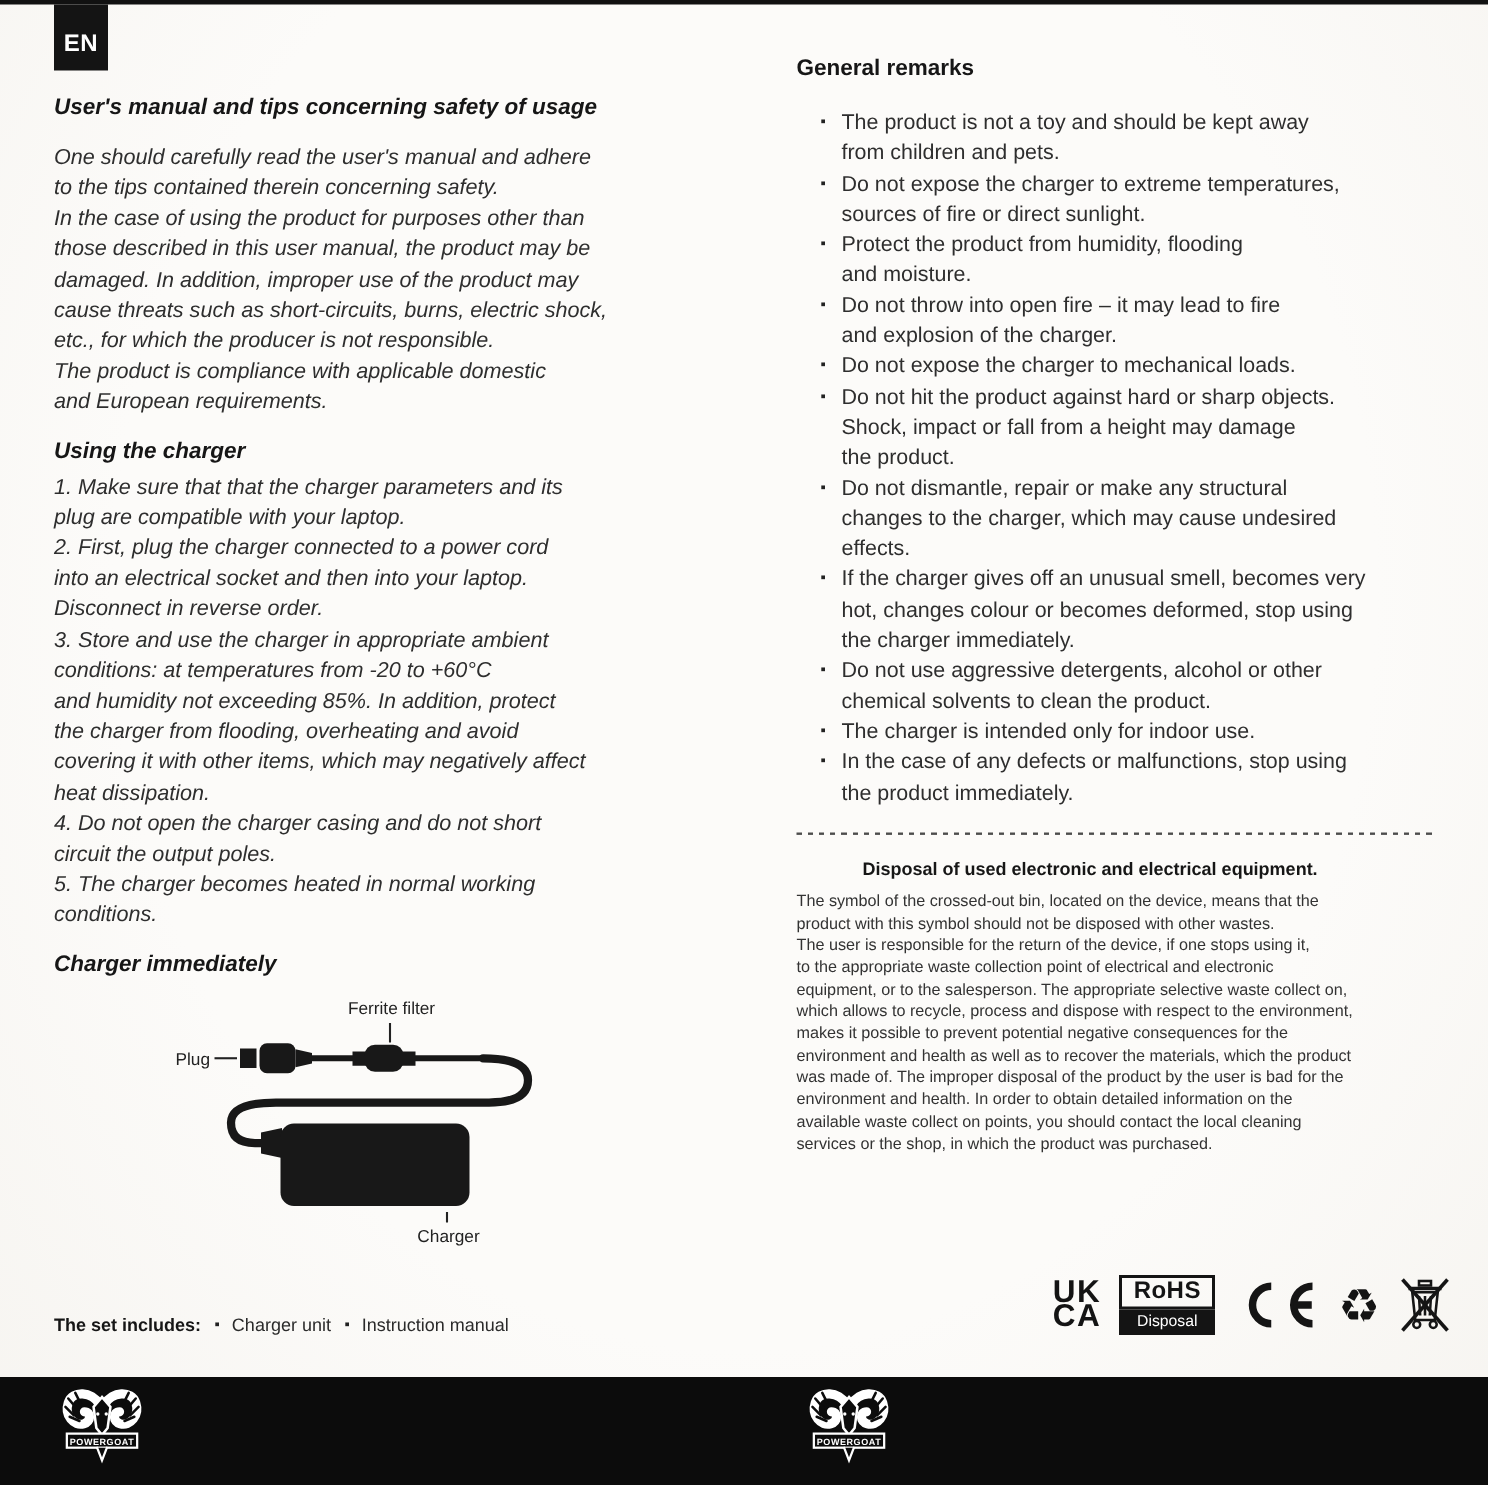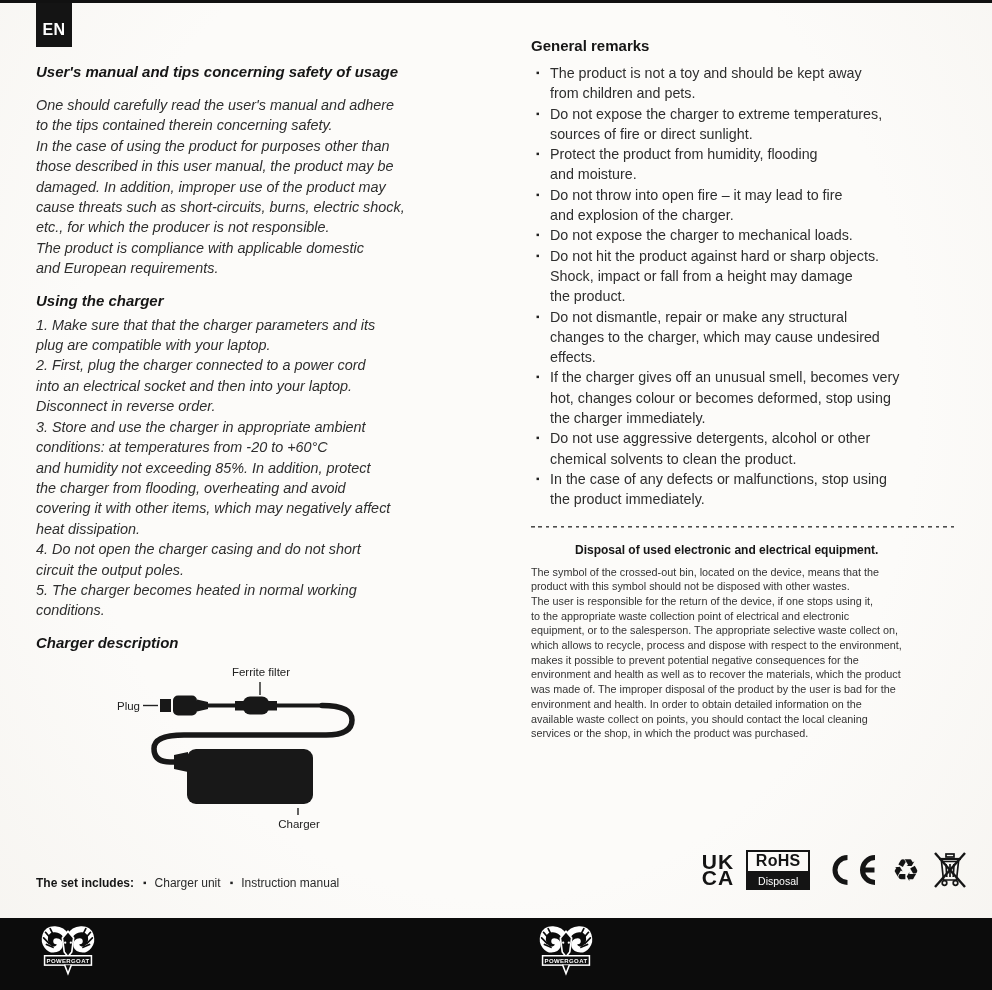--- a/index.html
+++ b/index.html
@@ -31,21 +31,21 @@
   .diagram{position:absolute;left:36px;top:652px;width:460px;height:190px;}
   .diagram text{font-family:"Liberation Sans",sans-serif;fill:#222;}
 
   .set-includes{position:absolute;left:36px;top:857px;font-size:12px;color:#2b2b2b;margin-top:19px;}
   .si-label{font-weight:bold;color:#161616;}
   .si-item{margin-left:9px;}
   .si-item::before{content:"▪";font-size:10px;margin-right:8px;position:relative;top:-1px;color:#222;}
 
   .col.right{position:absolute;left:531px;top:36px;width:437px;}
   .col.right h2{margin-bottom:7px;}
-  ul.remarks{list-style:none;margin:5px;padding:0;}
+  ul.remarks{list-style:none;margin:16px;padding:0;}
   ul.remarks li{display:flex;font-size:14.3px;line-height:20.3px;color:#2e2e2e;}
   ul.remarks li::before{content:"▪";flex:0 0 14px;font-size:10px;line-height:20.3px;color:#222;}
   ul.remarks li span{white-space:pre-line;}
   .dashed{
     margin-top:16px;height:2px;width:424px;
     background:repeating-linear-gradient(90deg,#4d4d4d 0 3.5px,transparent 3.5px 7.5px);
     background-size:100% 1.6px;background-repeat:no-repeat;background-position:0 0;
   }
   h3.disposal{font-size:12px;font-weight:bold;color:#161616;margin:14px 0 0 0;line-height:16px;padding-left:44px;}
   .small{white-space:pre-line;font-size:10.8px;line-height:14.7px;margin:7px 0 0 0;color:#333;}
@@ -98,21 +98,21 @@
 3. Store and use the charger in appropriate ambient
 conditions: at temperatures from -20 to +60°C
 and humidity not exceeding 85%. In addition, protect
 the charger from flooding, overheating and avoid
 covering it with other items, which may negatively affect
 heat dissipation.
 4. Do not open the charger casing and do not short
 circuit the output poles.
 5. The charger becomes heated in normal working
 conditions.</p>
-    <h2 class="desc">Charger description</h2>
+    <h2 class="desc">Charger immediately</h2>
   </div>
 
   <svg class="diagram" viewBox="0 0 460 190">
     <text x="225" y="24" text-anchor="middle" font-size="11.5">Ferrite filter</text>
     <line x1="224" y1="30" x2="224" y2="43" stroke="#222" stroke-width="1.4"></line>
     <text x="104" y="58" text-anchor="end" font-size="11.5">Plug</text>
     <line x1="107" y1="53.5" x2="122" y2="53.5" stroke="#222" stroke-width="1.4"></line>
 
     <g fill="#181818">
       <rect x="124" y="47" width="11" height="13"></rect>
@@ -169,20 +169,23 @@
 effects.</span>
         </li>
       <li>
           <span>If the charger gives off an unusual smell, becomes very
 hot, changes colour or becomes deformed, stop using
 the charger immediately.</span>
         </li>
       <li>
           <span>Do not use aggressive detergents, alcohol or other
 chemical solvents to clean the product.</span>
+        </li>
+      <li>
+          <span>The charger is intended only for indoor use.</span>
         </li>
       <li>
           <span>In the case of any defects or malfunctions, stop using
 the product immediately.</span>
         </li>
     </ul>
     <div class="dashed"></div>
     <h3 class="disposal">Disposal of used electronic and electrical equipment.</h3>
     <p class="small">The symbol of the crossed-out bin, located on the device, means that the
 product with this symbol should not be disposed with other wastes.

